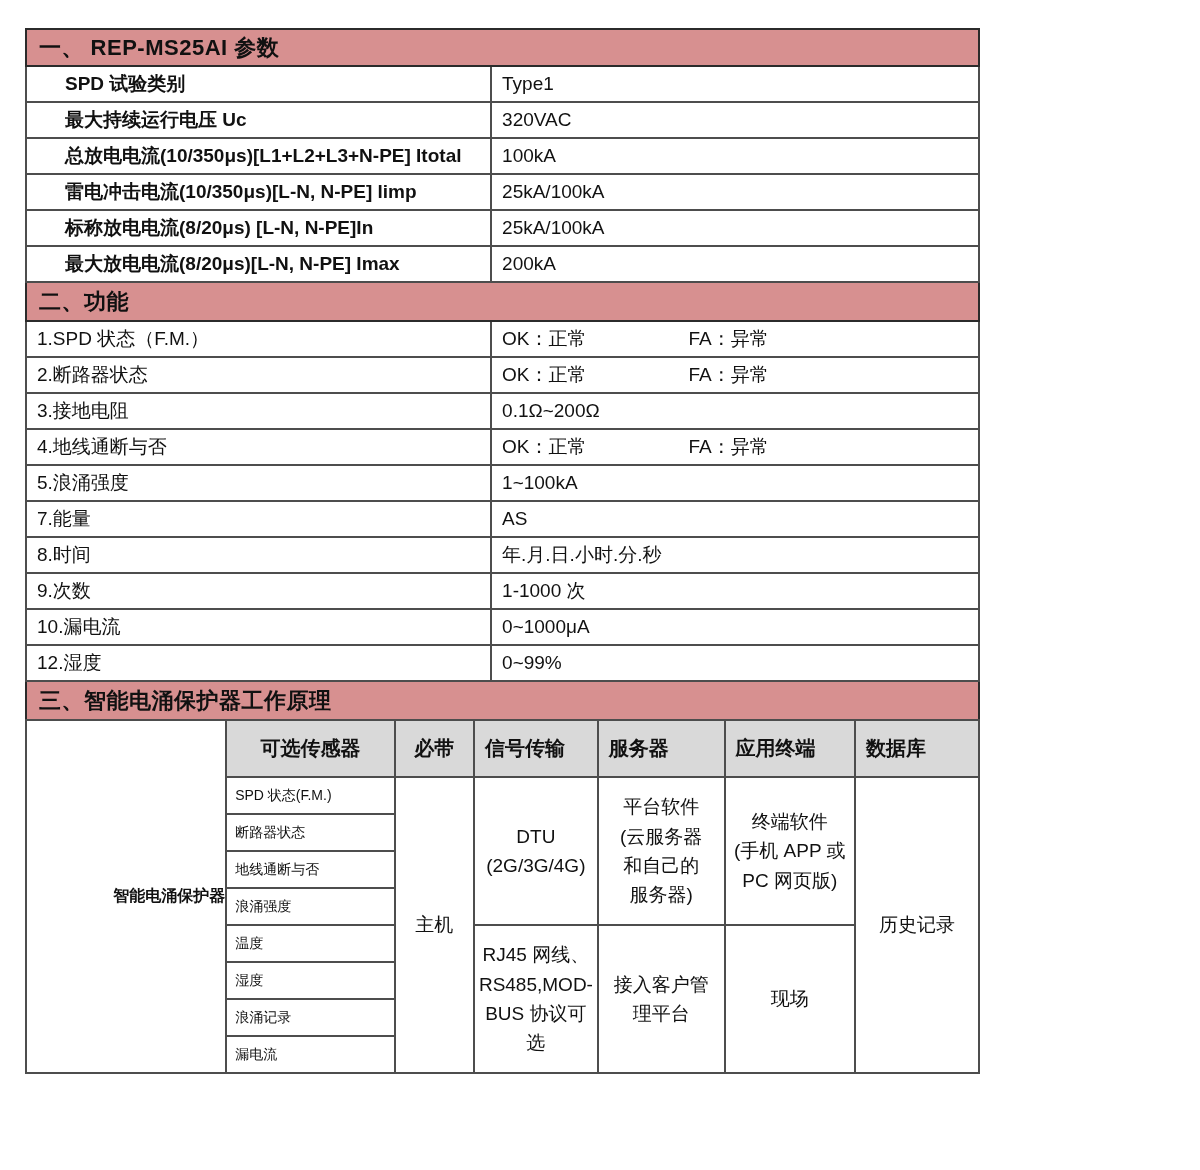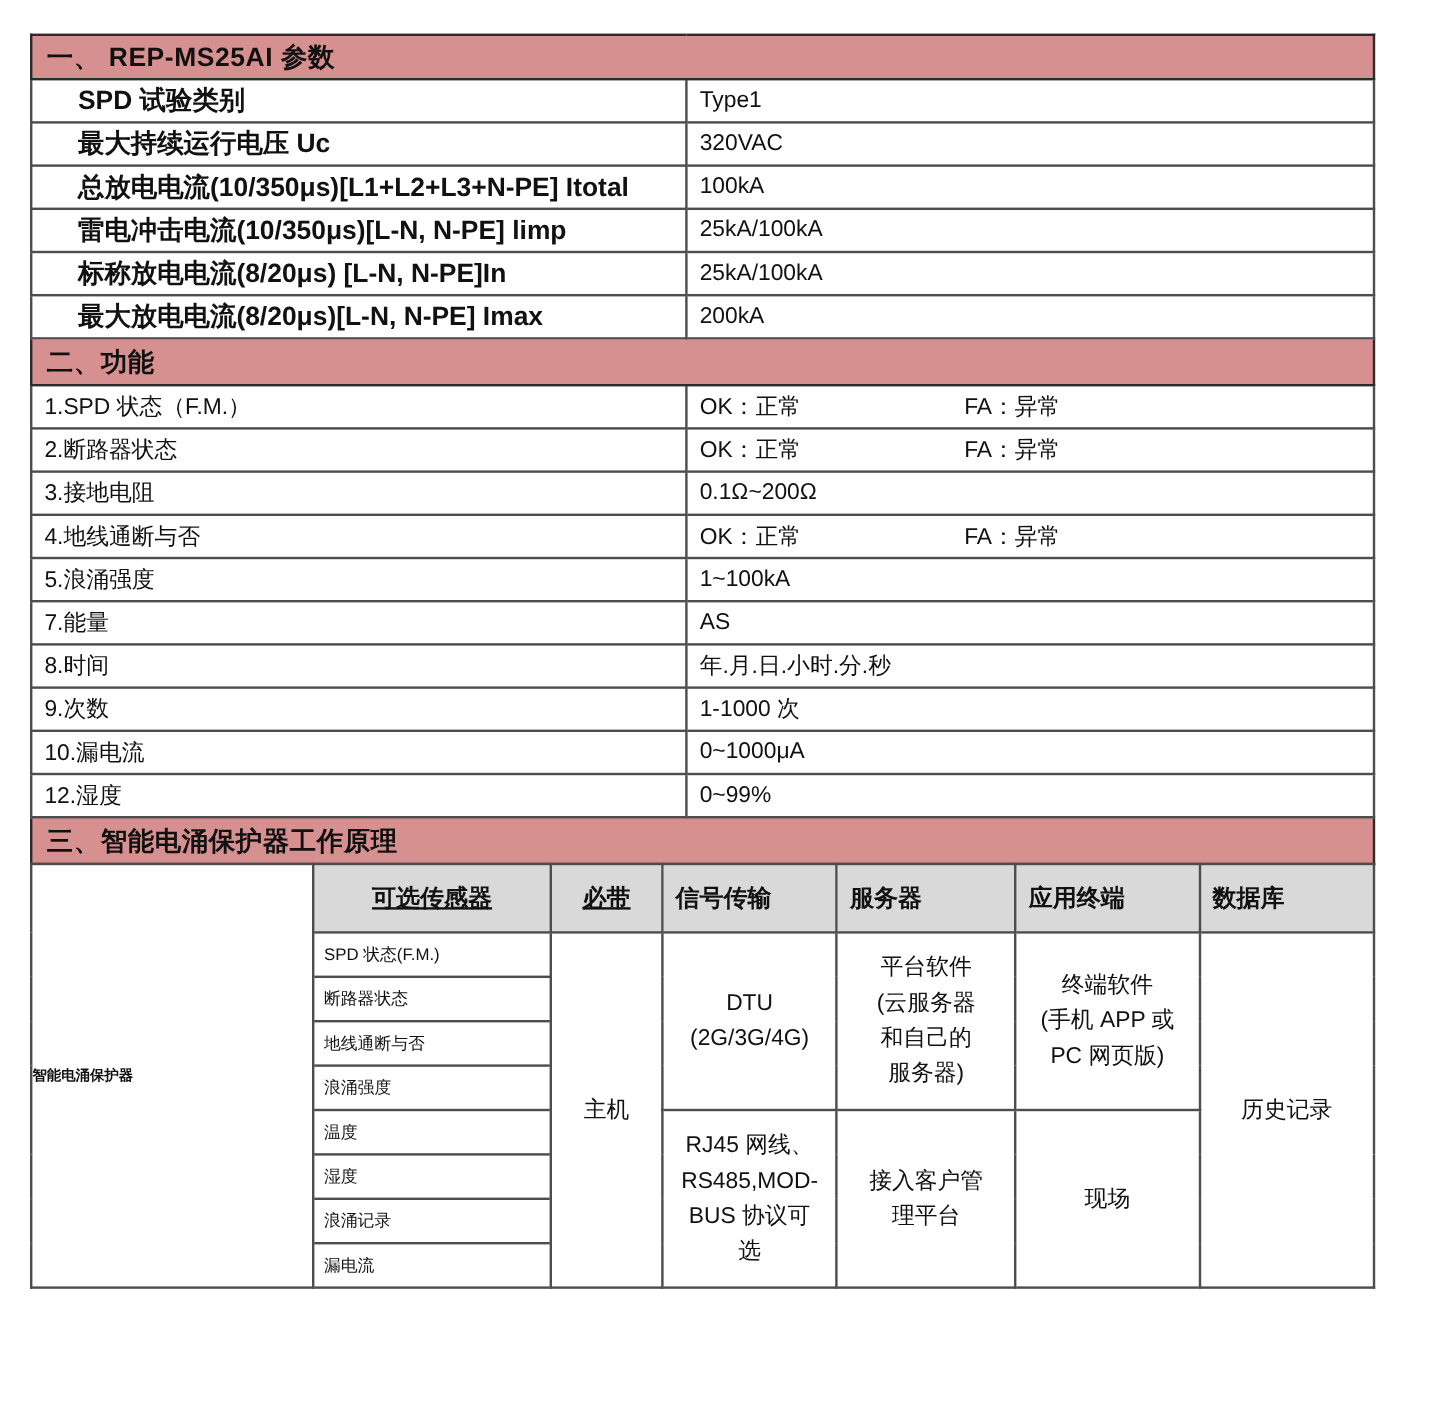--- a/index.html
+++ b/index.html
@@ -1,44 +1,44 @@
 <!DOCTYPE html>
 <html><head>
 <meta charset="utf-8">
 <style>
   html,body{margin:0;padding:0;}
   body{
     width:1200px;height:1170px;background:#ffffff;color:#111;
     font-family:"Liberation Sans","DejaVu Sans",sans-serif;
     position:relative;overflow:hidden;
   }
-  .doc{position:absolute;left:25px;top:28px;width:1121px;}
+  .doc{position:absolute;left:25px;top:28px;width:955px;}
   table{border-collapse:collapse;width:100%;table-layout:fixed;}
   td,th{border:2px solid #4d4d4d;vertical-align:middle;overflow:hidden;
         font-weight:normal;text-align:left;padding:0;}
   
   .sec-header{
     background:#D79090;color:#111;font-size:22px;font-weight:bold;
     height:31px;padding:2px 12px;letter-spacing:0.5px;
     border:2px solid #2b2b2b;
   }
   .sec-header.tall{height:33px;margin-left:20px;}
   
   .t1 tr.datarow{height:36px;}
   .lbl{padding:2px 10px;font-size:19px;}
-  .lbl.b{font-weight:bold;font-size:22px;padding-left:38px;}
+  .lbl.b{font-weight:bold;font-size:19px;padding-left:38px;}
   .val{padding:1px 10px;font-size:19px;}
   .ok-part{display:inline-block;width:40%;}
   
   .t2{margin-top:-2px;}
   .t2 tr{height:37px;}
   .t2 tr.hdr{height:35px;}
   .t2 th{background:#D9D9D9;font-weight:bold;font-size:20px;padding:14px 10px;}
-  .t2 th.cen{text-align:center;padding:2px 4px;text-decoration:underline;}
-  .device{background:#ffffff;font-weight:bold;font-size:12px;text-align:left;}
+  .t2 th.cen{text-align:center;padding:2px 4px;}
+  .device{background:#ffffff;font-weight:bold;font-size:16px;text-align:right;}
   .sensor{font-size:14px;padding:2px 8px;}
   .cell-c{font-size:19px;text-align:center;padding:2px 4px;}
   .pre{white-space:pre-line;line-height:1.55;}
 </style>
 </head>
 <body>
 
 <div class="doc">
 
   <table class="t1">

